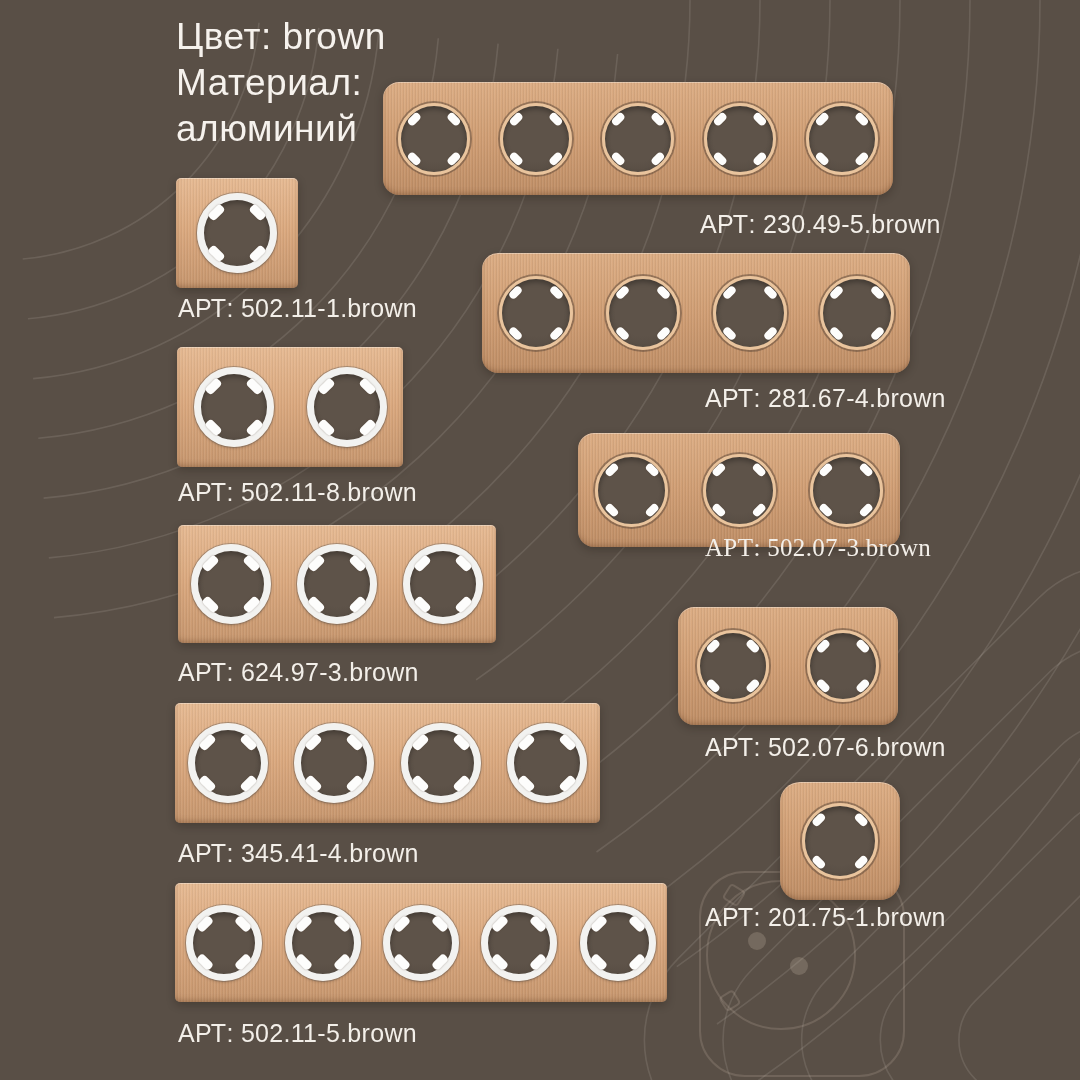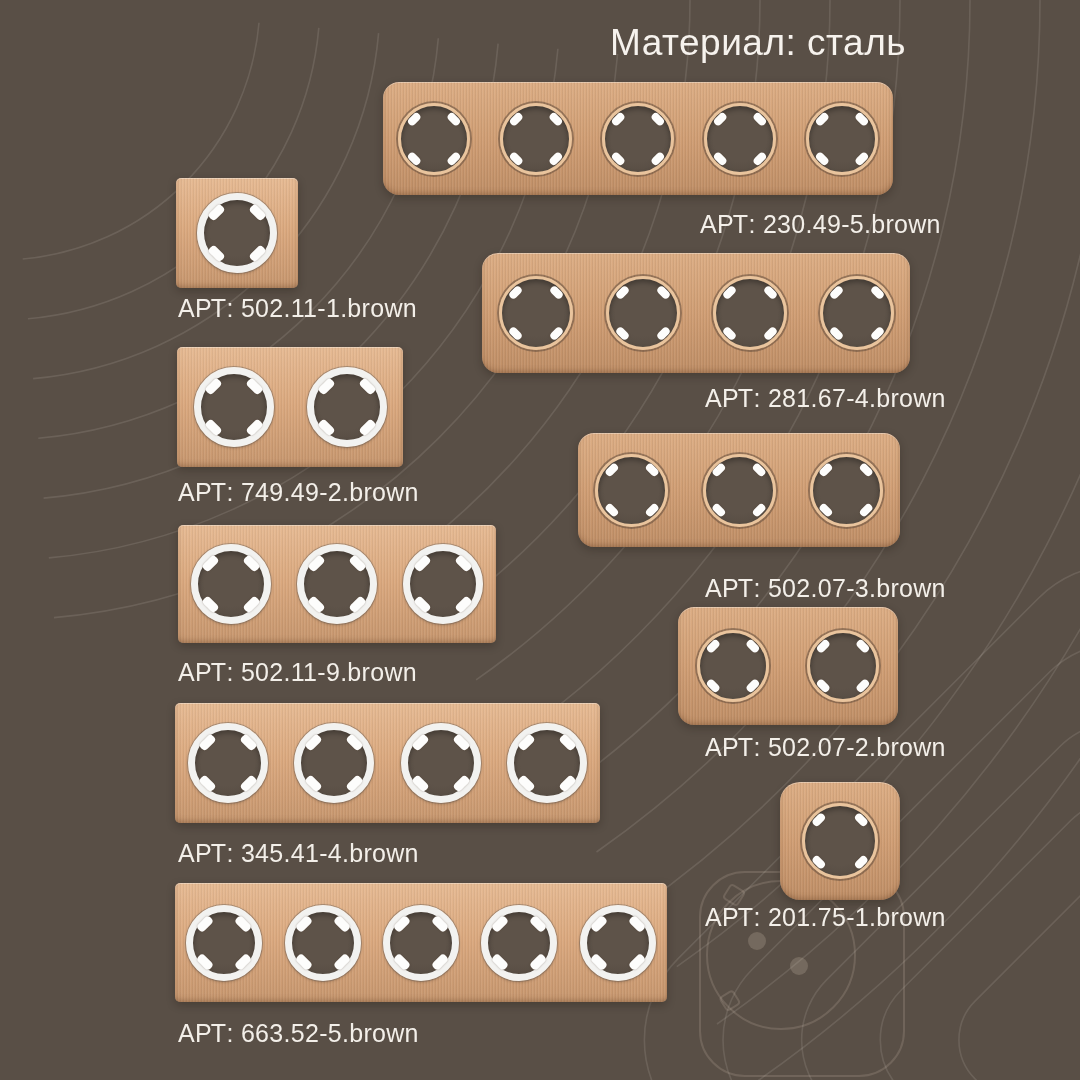--- a/index.html
+++ b/index.html
@@ -84,21 +84,25 @@
     <g stroke="rgba(226,210,192,0.17)" stroke-width="2" fill="none">
       <rect x="700" y="872" width="204" height="204" rx="45"></rect>
       <circle cx="781" cy="955" r="74"></circle>
       <circle cx="757" cy="941" r="9" fill="rgba(226,210,192,0.2)" stroke="none"></circle>
       <circle cx="799" cy="966" r="9" fill="rgba(226,210,192,0.2)" stroke="none"></circle>
       <rect x="726" y="887" width="16" height="16" rx="3" transform="rotate(32 734 895)"></rect>
       <rect x="723" y="993" width="15" height="15" rx="3" transform="rotate(58 730 1000)"></rect>
     </g>
   </svg>
 
-  <div class="heading heading-right">Материал: сталь</div>
+  <div class="heading heading-left">
+    <div>Цвет: brown</div>
+    <div>Материал:</div>
+    <div>алюминий</div>
+  </div>
 
   <div id="products">
       <div class="frame aluminum" style="left: 176px; top: 178px; width: 122px; height: 110px; border-radius: 5px;">
         <div class="hole" style="width: 80px; height: 80px; left: 21px; top: 15px;">
           <span class="tab" style="transform: translate(-50%, -50%) rotate(45deg) translateY(-29px);"></span>
           <span class="tab" style="transform: translate(-50%, -50%) rotate(135deg) translateY(-29px);"></span>
           <span class="tab" style="transform: translate(-50%, -50%) rotate(225deg) translateY(-29px);"></span>
           <span class="tab" style="transform: translate(-50%, -50%) rotate(315deg) translateY(-29px);"></span>
         </div>
       </div>
@@ -110,42 +114,42 @@
           <span class="tab" style="transform: translate(-50%, -50%) rotate(225deg) translateY(-29px);"></span>
           <span class="tab" style="transform: translate(-50%, -50%) rotate(315deg) translateY(-29px);"></span>
         </div>
         <div class="hole" style="width: 80px; height: 80px; left: 129.5px; top: 20px;">
           <span class="tab" style="transform: translate(-50%, -50%) rotate(45deg) translateY(-29px);"></span>
           <span class="tab" style="transform: translate(-50%, -50%) rotate(135deg) translateY(-29px);"></span>
           <span class="tab" style="transform: translate(-50%, -50%) rotate(225deg) translateY(-29px);"></span>
           <span class="tab" style="transform: translate(-50%, -50%) rotate(315deg) translateY(-29px);"></span>
         </div>
       </div>
-      <div class="caption" style="left: 178px; top: 478px;">АРТ: 749.49-2.brown</div>
+      <div class="caption" style="left: 178px; top: 478px;">АРТ: 502.11-8.brown</div>
       <div class="frame aluminum" style="left: 178px; top: 525px; width: 318px; height: 118px; border-radius: 5px;">
         <div class="hole" style="width: 80px; height: 80px; left: 13px; top: 19px;">
           <span class="tab" style="transform: translate(-50%, -50%) rotate(45deg) translateY(-29px);"></span>
           <span class="tab" style="transform: translate(-50%, -50%) rotate(135deg) translateY(-29px);"></span>
           <span class="tab" style="transform: translate(-50%, -50%) rotate(225deg) translateY(-29px);"></span>
           <span class="tab" style="transform: translate(-50%, -50%) rotate(315deg) translateY(-29px);"></span>
         </div>
         <div class="hole" style="width: 80px; height: 80px; left: 119px; top: 19px;">
           <span class="tab" style="transform: translate(-50%, -50%) rotate(45deg) translateY(-29px);"></span>
           <span class="tab" style="transform: translate(-50%, -50%) rotate(135deg) translateY(-29px);"></span>
           <span class="tab" style="transform: translate(-50%, -50%) rotate(225deg) translateY(-29px);"></span>
           <span class="tab" style="transform: translate(-50%, -50%) rotate(315deg) translateY(-29px);"></span>
         </div>
         <div class="hole" style="width: 80px; height: 80px; left: 225px; top: 19px;">
           <span class="tab" style="transform: translate(-50%, -50%) rotate(45deg) translateY(-29px);"></span>
           <span class="tab" style="transform: translate(-50%, -50%) rotate(135deg) translateY(-29px);"></span>
           <span class="tab" style="transform: translate(-50%, -50%) rotate(225deg) translateY(-29px);"></span>
           <span class="tab" style="transform: translate(-50%, -50%) rotate(315deg) translateY(-29px);"></span>
         </div>
       </div>
-      <div class="caption" style="left: 178px; top: 658px;">АРТ: 502.11-9.brown</div>
+      <div class="caption" style="left: 178px; top: 658px;">АРТ: 624.97-3.brown</div>
       <div class="frame aluminum" style="left: 175px; top: 703px; width: 425px; height: 120px; border-radius: 5px;">
         <div class="hole" style="width: 80px; height: 80px; left: 13.125px; top: 20px;">
           <span class="tab" style="transform: translate(-50%, -50%) rotate(45deg) translateY(-29px);"></span>
           <span class="tab" style="transform: translate(-50%, -50%) rotate(135deg) translateY(-29px);"></span>
           <span class="tab" style="transform: translate(-50%, -50%) rotate(225deg) translateY(-29px);"></span>
           <span class="tab" style="transform: translate(-50%, -50%) rotate(315deg) translateY(-29px);"></span>
         </div>
         <div class="hole" style="width: 80px; height: 80px; left: 119.375px; top: 20px;">
           <span class="tab" style="transform: translate(-50%, -50%) rotate(45deg) translateY(-29px);"></span>
           <span class="tab" style="transform: translate(-50%, -50%) rotate(135deg) translateY(-29px);"></span>
@@ -191,21 +195,21 @@
           <span class="tab" style="transform: translate(-50%, -50%) rotate(225deg) translateY(-27px);"></span>
           <span class="tab" style="transform: translate(-50%, -50%) rotate(315deg) translateY(-27px);"></span>
         </div>
         <div class="hole" style="width: 76px; height: 76px; left: 404.8px; top: 21.5px;">
           <span class="tab" style="transform: translate(-50%, -50%) rotate(45deg) translateY(-27px);"></span>
           <span class="tab" style="transform: translate(-50%, -50%) rotate(135deg) translateY(-27px);"></span>
           <span class="tab" style="transform: translate(-50%, -50%) rotate(225deg) translateY(-27px);"></span>
           <span class="tab" style="transform: translate(-50%, -50%) rotate(315deg) translateY(-27px);"></span>
         </div>
       </div>
-      <div class="caption" style="left: 178px; top: 1019px;">АРТ: 663.52-5.brown</div>
+      <div class="caption" style="left: 178px; top: 1019px;">АРТ: 502.11-5.brown</div>
       <div class="frame steel" style="left: 383px; top: 82px; width: 510px; height: 113px; border-radius: 16px;">
         <div class="hole" style="width: 72px; height: 72px; left: 15px; top: 20.5px;">
           <span class="tab" style="transform: translate(-50%, -50%) rotate(45deg) translateY(-28px);"></span>
           <span class="tab" style="transform: translate(-50%, -50%) rotate(135deg) translateY(-28px);"></span>
           <span class="tab" style="transform: translate(-50%, -50%) rotate(225deg) translateY(-28px);"></span>
           <span class="tab" style="transform: translate(-50%, -50%) rotate(315deg) translateY(-28px);"></span>
         </div>
         <div class="hole" style="width: 72px; height: 72px; left: 117px; top: 20.5px;">
           <span class="tab" style="transform: translate(-50%, -50%) rotate(45deg) translateY(-28px);"></span>
           <span class="tab" style="transform: translate(-50%, -50%) rotate(135deg) translateY(-28px);"></span>
@@ -272,36 +276,36 @@
           <span class="tab" style="transform: translate(-50%, -50%) rotate(225deg) translateY(-28.5px);"></span>
           <span class="tab" style="transform: translate(-50%, -50%) rotate(315deg) translateY(-28.5px);"></span>
         </div>
         <div class="hole" style="width: 73px; height: 73px; left: 231.833px; top: 20.5px;">
           <span class="tab" style="transform: translate(-50%, -50%) rotate(45deg) translateY(-28.5px);"></span>
           <span class="tab" style="transform: translate(-50%, -50%) rotate(135deg) translateY(-28.5px);"></span>
           <span class="tab" style="transform: translate(-50%, -50%) rotate(225deg) translateY(-28.5px);"></span>
           <span class="tab" style="transform: translate(-50%, -50%) rotate(315deg) translateY(-28.5px);"></span>
         </div>
       </div>
-      <div class="caption" style="left: 705px; top: 574px;">АРТ: 502.07-3.brown</div>
+      <div class="caption" style="left: 705px; top: 534px; font-family: Liberation Serif, serif;">АРТ: 502.07-3.brown</div>
       <div class="frame steel" style="left: 678px; top: 607px; width: 220px; height: 118px; border-radius: 16px;">
         <div class="hole" style="width: 72px; height: 72px; left: 19px; top: 23px;">
           <span class="tab" style="transform: translate(-50%, -50%) rotate(45deg) translateY(-28px);"></span>
           <span class="tab" style="transform: translate(-50%, -50%) rotate(135deg) translateY(-28px);"></span>
           <span class="tab" style="transform: translate(-50%, -50%) rotate(225deg) translateY(-28px);"></span>
           <span class="tab" style="transform: translate(-50%, -50%) rotate(315deg) translateY(-28px);"></span>
         </div>
         <div class="hole" style="width: 72px; height: 72px; left: 129px; top: 23px;">
           <span class="tab" style="transform: translate(-50%, -50%) rotate(45deg) translateY(-28px);"></span>
           <span class="tab" style="transform: translate(-50%, -50%) rotate(135deg) translateY(-28px);"></span>
           <span class="tab" style="transform: translate(-50%, -50%) rotate(225deg) translateY(-28px);"></span>
           <span class="tab" style="transform: translate(-50%, -50%) rotate(315deg) translateY(-28px);"></span>
         </div>
       </div>
-      <div class="caption" style="left: 705px; top: 733px;">АРТ: 502.07-2.brown</div>
+      <div class="caption" style="left: 705px; top: 733px;">АРТ: 502.07-6.brown</div>
       <div class="frame steel" style="left: 780px; top: 782px; width: 120px; height: 118px; border-radius: 20px;">
         <div class="hole" style="width: 76px; height: 76px; left: 22px; top: 21px;">
           <span class="tab" style="transform: translate(-50%, -50%) rotate(45deg) translateY(-30px);"></span>
           <span class="tab" style="transform: translate(-50%, -50%) rotate(135deg) translateY(-30px);"></span>
           <span class="tab" style="transform: translate(-50%, -50%) rotate(225deg) translateY(-30px);"></span>
           <span class="tab" style="transform: translate(-50%, -50%) rotate(315deg) translateY(-30px);"></span>
         </div>
       </div>
       <div class="caption" style="left: 705px; top: 903px;">АРТ: 201.75-1.brown</div>
     </div>

